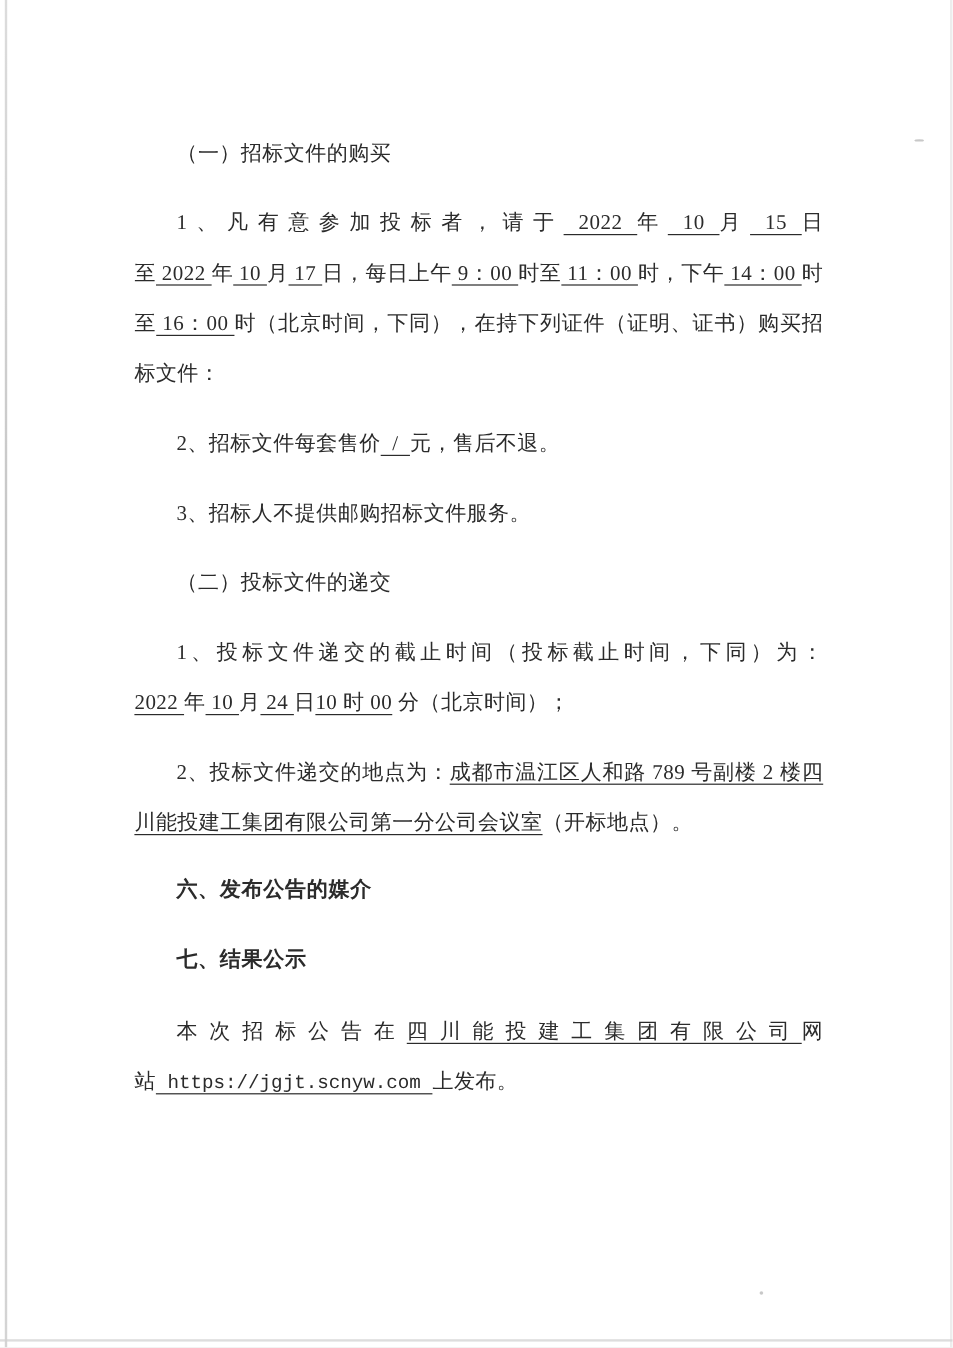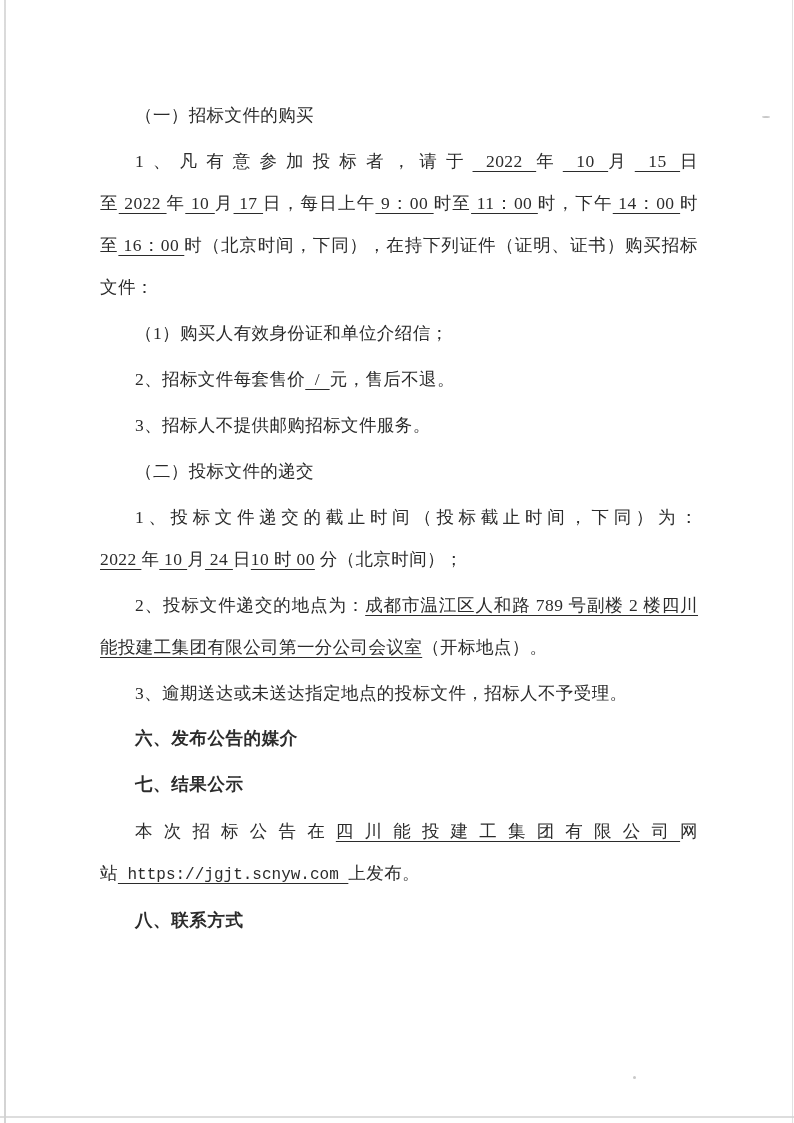--- a/index.html
+++ b/index.html
@@ -47,21 +47,21 @@
   .speck-a { left: 762px; top: 116px; width: 8px; height: 2px; }
   .speck-b { left: 633px; top: 1076px; width: 3px; height: 3px; }
 
   .content {
     position: absolute;
     left: 96px;
     top: 90px;
     width: 606px;
   }
   .para {
-    margin: 4px;
+    margin: 16px;
     font-size: 17.5px;
     line-height: 42px;
     text-align: justify;
     text-indent: 2em;
     letter-spacing: 0.4px;
     word-break: break-word;
   }
   .heading {
     font-family: Liberation Mono, monospace;
     font-weight: 700;
@@ -88,38 +88,35 @@
   <div class="edge-bottom"></div>
   <div class="speck speck-a"></div>
   <div class="speck speck-b"></div>
 
   <div class="content">
 
     <p class="para"><span>（一）招标文件的购买</span></p>
 
     <p class="para"><span>1、凡有意参加投标者，请于</span><span class="u">&nbsp;2022&nbsp;</span><span>年</span><span class="u">&nbsp;10&nbsp;</span><span>月</span><span class="u">&nbsp;15&nbsp;</span><span>日至</span><span class="u">&nbsp;2022&nbsp;</span><span>年</span><span class="u">&nbsp;10&nbsp;</span><span>月</span><span class="u">&nbsp;17&nbsp;</span><span>日，每日上午</span><span class="u">&nbsp;9：00&nbsp;</span><span>时至</span><span class="u">&nbsp;11：00&nbsp;</span><span>时，下午</span><span class="u">&nbsp;14：00&nbsp;</span><span>时至</span><span class="u">&nbsp;16：00&nbsp;</span><span>时（北京时间，下同），在持下列证件（证明、证书）购买招标文件：</span></p>
 
-    <p class="para"><span>（1）购买人有效身份证和单位介绍信；</span></p>
 
 
     <p class="para"><span>2、招标文件每套售价</span><span class="u">&nbsp;&nbsp;/&nbsp;&nbsp;</span><span>元，售后不退。</span></p>
 
     <p class="para"><span>3、招标人不提供邮购招标文件服务。</span></p>
 
     <p class="para"><span>（二）投标文件的递交</span></p>
 
     <p class="para"><span>1、投标文件递交的截止时间（投标截止时间，下同）为：</span><span class="u">2022&nbsp;</span><span>年</span><span class="u">&nbsp;10&nbsp;</span><span>月</span><span class="u">&nbsp;24&nbsp;</span><span>日</span><span class="u">10&nbsp;时&nbsp;00</span><span>&nbsp;分（北京时间）；</span></p>
 
     <p class="para"><span>2、投标文件递交的地点为：</span><span class="u">成都市温江区人和路&nbsp;789&nbsp;号副楼&nbsp;2&nbsp;楼四川能投建工集团有限公司第一分公司会议室</span><span>（开标地点）。</span></p>
 
-    <p class="para"><span>3、逾期送达或未送达指定地点的投标文件，招标人不予受理。</span></p>
 
     <p class="para heading"><span>六、发布公告的媒介</span></p>
 
     <p class="para heading"><span>七、结果公示</span></p>
 
     <p class="para"><span>本次招标公告在</span><span class="u">四川能投建工集团有限公司</span><span>网站</span><span class="u mono">&nbsp;https://jgjt.scnyw.com&nbsp;</span><span>上发布。</span></p>
 
 
-    <p class="para heading"><span>八、联系方式</span></p>
 
   </div>
 </div>
 
 </body></html>

